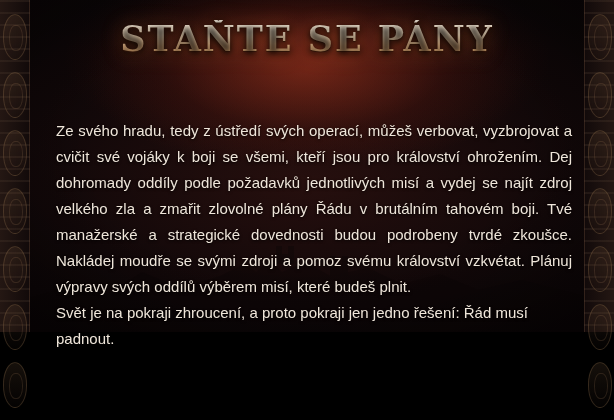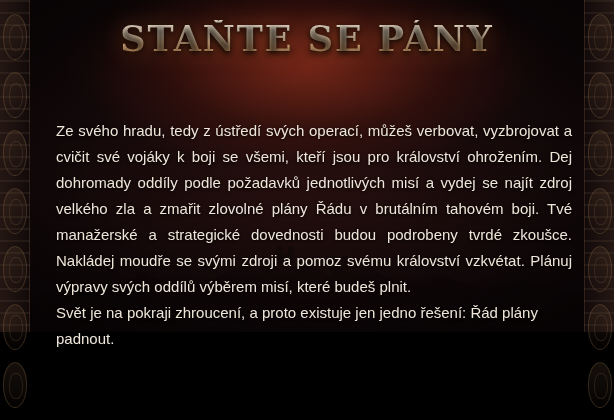--- a/index.html
+++ b/index.html
@@ -161,16 +161,16 @@
     <div class="edge-knot" style="top:304px"></div>
     <div class="edge-knot" style="top:362px"></div>
   </div>
 
   <div id="title">
     <span class="title-line">STAŇTE SE PÁNY</span>
   </div>
 
   <div id="body-copy">
     <p>Ze svého hradu, tedy z ústředí svých operací, můžeš verbovat, vyzbrojovat a cvičit své vojáky k boji se všemi, kteří jsou pro království ohrožením. Dej dohromady oddíly podle požadavků jednotlivých misí a vydej se najít zdroj velkého zla a zmařit zlovolné plány Řádu v brutálním tahovém boji. Tvé manažerské a strategické dovednosti budou podrobeny tvrdé zkoušce. Nakládej moudře se svými zdroji a pomoz svému království vzkvétat. Plánuj výpravy svých oddílů výběrem misí, které budeš plnit.</p>
-    <p class="last-para">Svět je na pokraji zhroucení, a proto existuje jen jedno řešení: Řád plány padnout.</p>
+    <p class="last-para">Svět je na pokraji zhroucení, a proto pokraji jen jedno řešení: Řád musí padnout.</p>
   </div>
 
 </div>
 
 </body></html>

